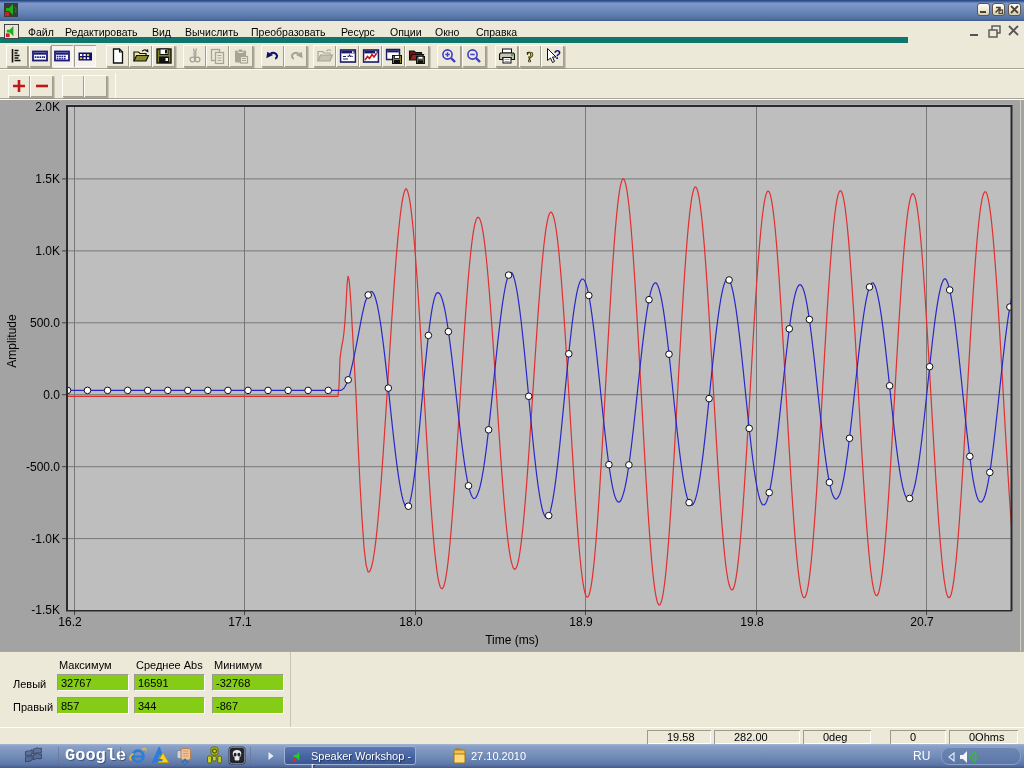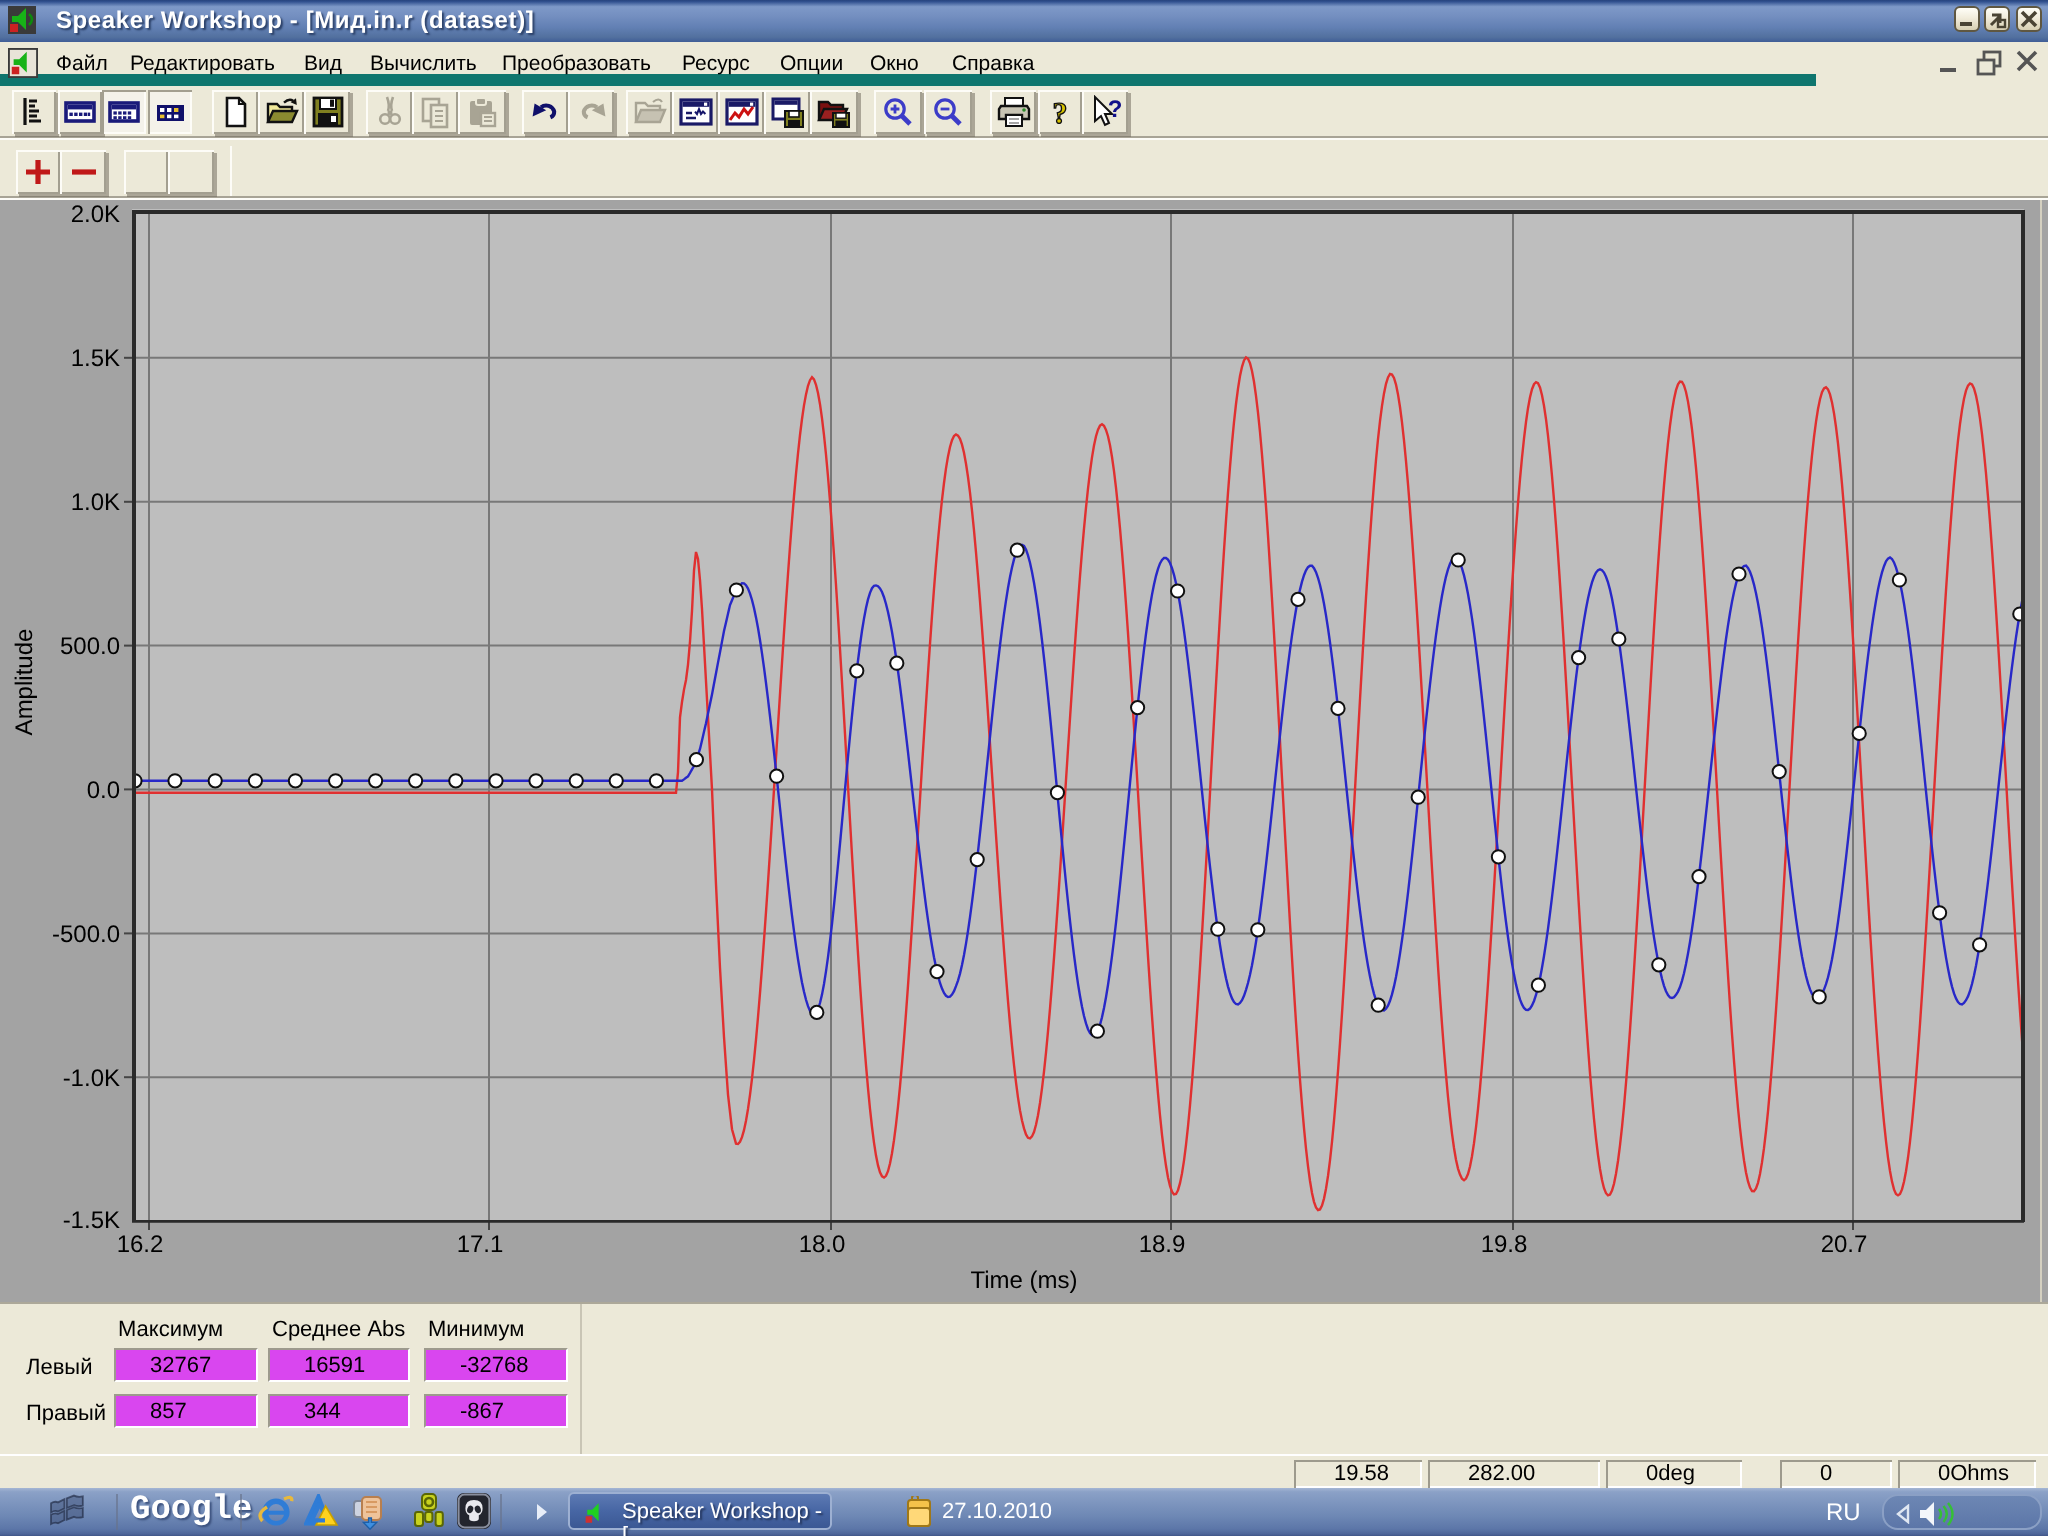--- a/index.html
+++ b/index.html
@@ -18,21 +18,21 @@
 #tb1{position:absolute;left:0;top:43px;width:1024px;height:27px;background:#ece9d8;border-bottom:1px solid #fdfcf7;box-shadow:inset 0 -1px 0 #a8a496}
 #tb2{position:absolute;left:0;top:71px;width:1024px;height:29px;background:#ece9d8;border-bottom:1px solid #fdfcf7;box-shadow:inset 0 -1px 0 #a8a496}
 .tbtn{position:absolute;top:2px;height:22px;background:#ece9d8;
  box-shadow:inset 1px 1px 0 #fdfcf7,inset -1px -1px 0 #a39f90,1.5px 1.5px 0 rgba(105,100,86,.5)}
 .tbtn.pressed{box-shadow:inset 1px 1px 0 #a39f90,inset -1px -1px 0 #fdfcf7;background:#f4f2ea}
 .tbtn svg{position:absolute;left:50%;top:50%;transform:translate(-50%,-50%)}
 
 #client{position:absolute;left:0;top:100px;width:1024px;height:551px;background:#a3a3a3}
 
 #panel{position:absolute;left:0;top:651px;width:1024px;height:95px;background:#ece9d8;border-top:1px solid #aca899;box-shadow:inset 0 -1px 0 #c6c2b2}
-.pbox{position:absolute;height:17px;background:#d946ef;border:1px solid;border-color:#9d9a8d #fff #fff #9d9a8d;color:#000;padding:2px 0 0 17px}
+.pbox{position:absolute;height:17px;background:#84cc16;border:1px solid;border-color:#9d9a8d #fff #fff #9d9a8d;color:#000;padding:2px 0 0 3px}
 .plab{position:absolute;color:#000}
 
 #status{position:absolute;left:0;top:727px;width:1024px;height:17px;background:#ece9d8;border-top:1px solid #fff}
 .scell{position:absolute;top:2px;height:14px;background:#ece9d8;
  box-shadow:inset 1px 1px 0 #9d9a8d,inset -1px -1px 0 #fff;color:#000;padding:1px 0 0 20px}
 
 #taskbar{position:absolute;left:0;top:744px;width:1024px;height:24px;
  background:linear-gradient(180deg,#a5b6d4 0,#8ba1c7 8%,#7e96bf 30%,#6d87b4 60%,#5c76a8 85%,#4c6498 96%,#405587 100%)}
 #taskbtn{position:absolute;left:284px;top:2px;width:132px;height:19px;border-radius:3px;
  background:linear-gradient(180deg,#5d7ab3 0,#4766a4 50%,#3b5894 100%);border:1px solid #9db0d2;color:#fff;font-size:11px}
@@ -42,21 +42,20 @@
 </style></head>
 <body>
 
 <div id="titlebar">
  <svg class="abs" style="left:4px;top:2px" width="16" height="16" viewBox="0 0 16 16">
   <rect x="0" y="1" width="14" height="14" fill="#3a3a3a"></rect>
   <polygon points="2,6 5,6 9,2 9,13 5,9 2,9" fill="#17b317"></polygon>
   <path d="M10.5 5 q3 2.5 0 5.5" stroke="#0d8a0d" stroke-width="1.3" fill="none"></path>
   <rect x="1" y="10" width="4" height="4" fill="#cc2222"></rect>
  </svg>
- <div class="txt">Speaker Workshop - [Мид.in.r (dataset)]</div>
  <div class="capbtn" style="left:977px">
    <svg width="11" height="11" viewBox="0 0 11 11">
         <rect x="2" y="7" width="6" height="2" fill="#4a4434"></rect>
       </svg></div>
  <div class="capbtn" style="left:992px">
    <svg width="11" height="11" viewBox="0 0 11 11">
         <path d="M2.5 8.5 L7 4 M3 3.5 h4 v4" stroke="#4a4434" stroke-width="1.5" fill="none"></path>
         <rect x="6" y="6" width="3.5" height="3.5" fill="none" stroke="#4a4434" stroke-width="1.2"></rect>
       </svg></div>
  <div class="capbtn" style="left:1008px">

